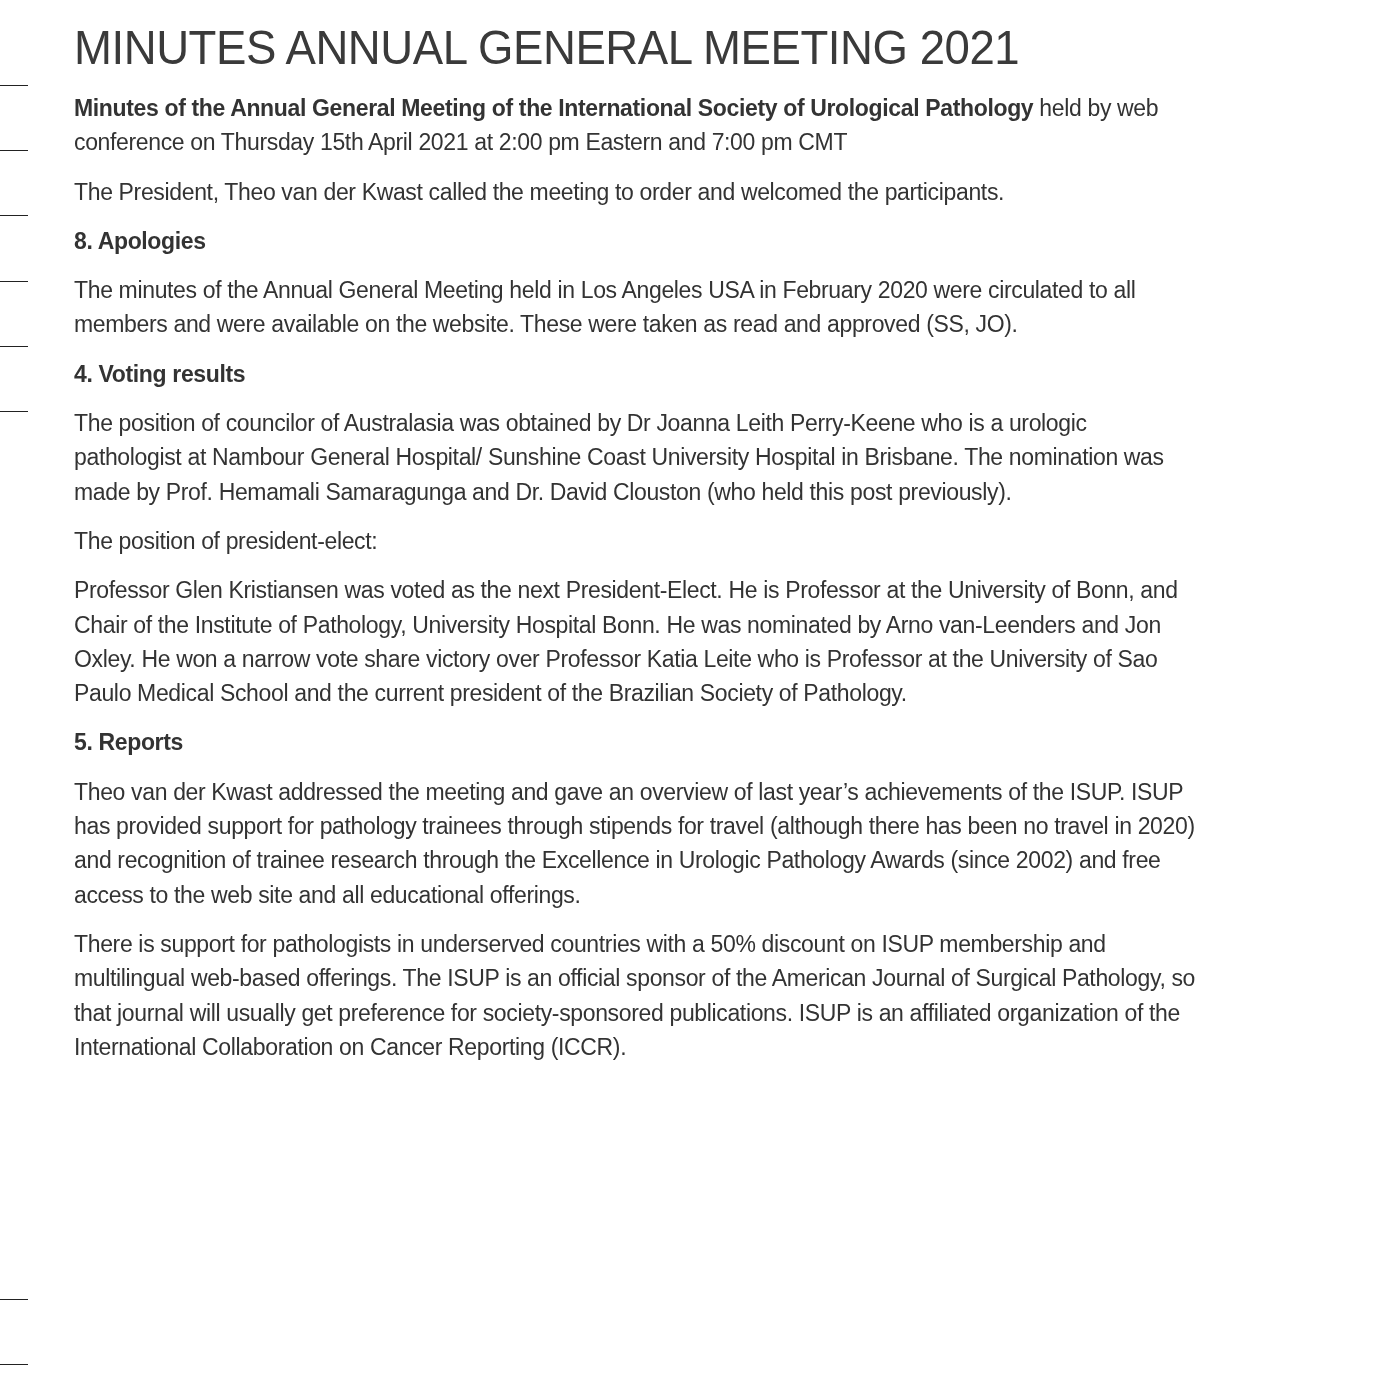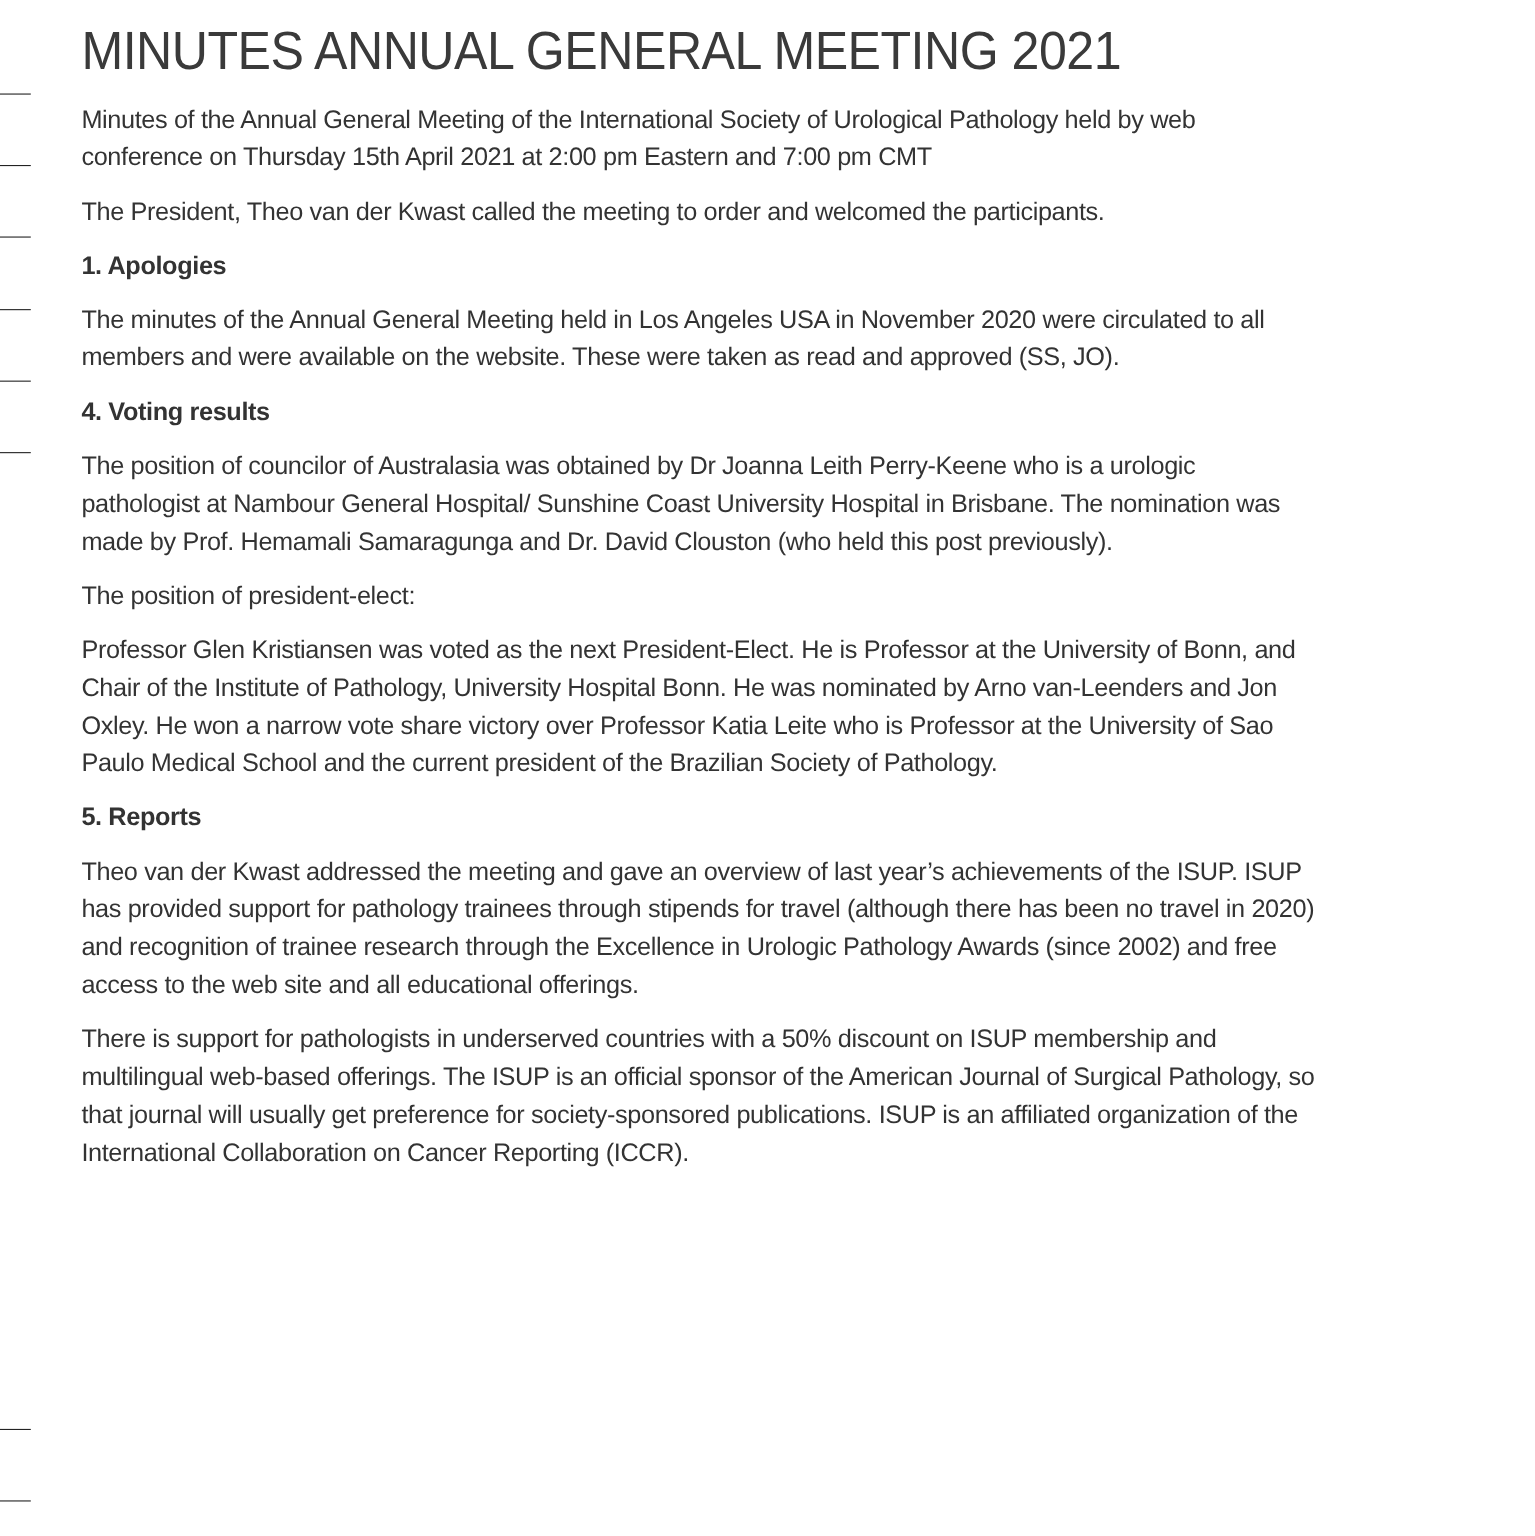--- a/index.html
+++ b/index.html
@@ -17,21 +17,21 @@
     margin: 0; font-weight: 300; font-size: 49px; line-height: 62px;
     color: #3a3a3a; letter-spacing: -0.5px; font-family: "Liberation Sans", sans-serif;
     transform: scaleX(0.93); transform-origin: left center; white-space: nowrap;
   }
   p {
     margin: 0; font-size: 23px; line-height: 34.3px; letter-spacing: -0.35px;
     color: #333333;
   }
   .blk { margin-top: 15px; }
   .heading { font-weight: bold; }
-  strong { font-weight: normal; margin-top: 24px; }
+  strong { font-weight: bold; margin-top: 24px; }
 </style>
 </head>
 <body>
 
 <div class="margin-mark" style="top:85px"></div>
 <div class="margin-mark" style="top:150px"></div>
 <div class="margin-mark" style="top:215px"></div>
 <div class="margin-mark" style="top:281px"></div>
 <div class="margin-mark" style="top:346px"></div>
 <div class="margin-mark" style="top:411px"></div>
@@ -39,23 +39,23 @@
 <div class="margin-mark" style="top:1364px"></div>
 
 <div class="content">
   <h1>MINUTES ANNUAL GENERAL MEETING 2021</h1>
 
   <p class="blk" style="margin-top:13px"><strong>Minutes of the Annual General Meeting of the International Society of Urological Pathology</strong><span> held by web conference on Thursday 15th April 2021 at 2:00 pm Eastern and 7:00 pm CMT</span></p>
 
 
   <p class="blk">The President, Theo van der Kwast called the meeting to order and welcomed the participants.</p>
 
-  <p class="blk heading">1. Apologies</p>
+  <p class="blk heading">8. Apologies</p>
 
-  <p class="blk">The minutes of the Annual General Meeting held in Los Angeles USA in November 2020 were circulated to all members and were available on the website. These were taken as read and approved (SS, JO).</p>
+  <p class="blk">The minutes of the Annual General Meeting held in Los Angeles USA in February 2020 were circulated to all members and were available on the website. These were taken as read and approved (SS, JO).</p>
 
   <p class="blk heading">4. Voting results</p>
   <p class="blk">The position of councilor of Australasia was obtained by Dr Joanna Leith Perry-Keene who is a urologic pathologist at Nambour General Hospital/ Sunshine Coast University Hospital in Brisbane. The nomina­tion was made by Prof. Hemamali Samaragunga and Dr. David Clouston (who held this post previously).</p>
   <p class="blk">The position of president-elect:</p>
   <p class="blk">Professor Glen Kristiansen was voted as the next President-Elect. He is Professor at the University of Bonn, and Chair of the Institute of Pathology, University Hospital Bonn. He was nominated by Arno van-Leenders and Jon Oxley. He won a narrow vote share victory over Professor Katia Leite who is Professor at the University of Sao Paulo Medical School and the current president of the Brazilian Society of Pathology.</p>
 
   <p class="blk heading">5. Reports</p>
   <p class="blk">Theo van der Kwast addressed the meeting and gave an overview of last year’s achievements of the ISUP. ISUP has provided support for pathology trainees through stipends for travel (although there has been no travel in 2020) and recognition of trainee research through the Excellence in Urologic Pathology Awards (since 2002) and free access to the web site and all educational offerings.</p>
   <p class="blk">There is support for pathologists in underserved countries with a 50% discount on ISUP membership and multilingual web-based offerings. The ISUP is an official sponsor of the American Journal of Surgical Pathology, so that journal will usually get preference for society-sponsored publications. ISUP is an affili­ated organization of the International Collaboration on Cancer Reporting (ICCR).</p>
 </div>

